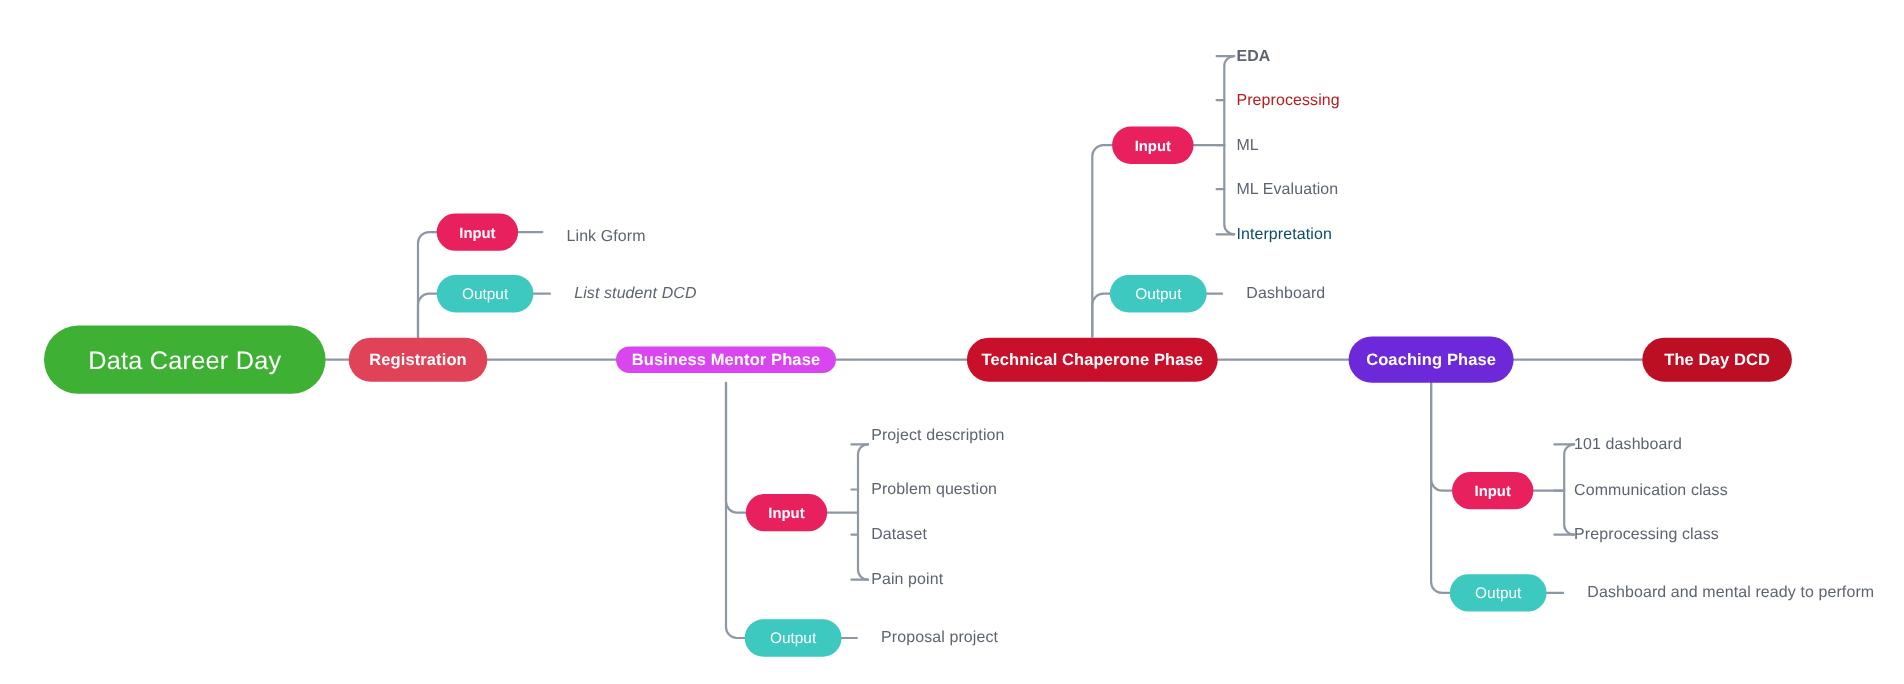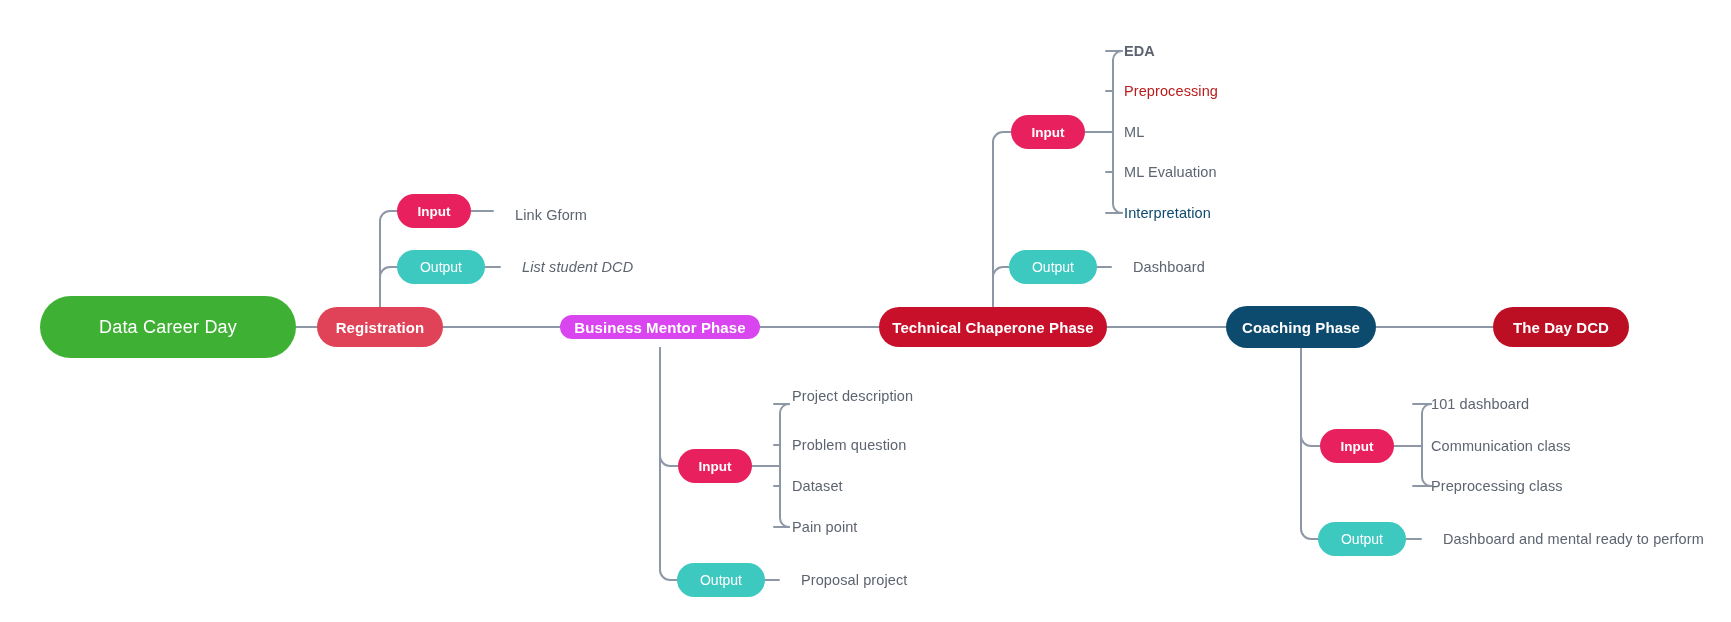--- a/index.html
+++ b/index.html
@@ -33,21 +33,21 @@
     display: flex;
     align-items: center;
     justify-content: center;
     color: #ffffff;
     white-space: nowrap;
     transform: translate(-50%, -50%);
     border-radius: 999px;
     text-align: center;
   }
   .node-root {
-    font-size: 18px;
+    font-size: 23px;
     font-weight: 400;
     letter-spacing: 0.2px;
     padding: 0 26px;
   }
   .node-phase {
     font-size: 15px;
     font-weight: bold;
     letter-spacing: 0.1px;
     padding: 0 20px;
   }
@@ -114,21 +114,21 @@
     </svg>
 
   <div class="node node-root" style="left: 168px; top: 327px; width: 256px; height: 62px; background: rgb(62, 177, 52);">Data Career Day</div>
 
   <div class="node node-phase" style="left: 380px; top: 327px; width: 126px; height: 40px; background: rgb(224, 66, 87);">Registration</div>
 
   <div class="node node-phase" style="left: 660px; top: 327px; width: 200px; height: 24px; background: #d946ef;">Business Mentor Phase</div>
 
   <div class="node node-phase" style="left: 993px; top: 327px; width: 228px; height: 40px; background: rgb(200, 16, 43);">Technical Chaperone Phase</div>
 
-  <div class="node node-phase" style="left: 1301px; top: 327px; width: 150px; height: 42px; background: #0c4a6e;">Coaching Phase</div>
+  <div class="node node-phase" style="left: 1301px; top: 327px; width: 150px; height: 42px; background: #6d28d9;">Coaching Phase</div>
 
   <div class="node node-phase" style="left: 1561px; top: 327px; width: 136px; height: 40px; background: rgb(189, 15, 36);">The Day DCD</div>
 
   <div class="node node-io" style="left: 434px; top: 211px; width: 74px; height: 34px; background: rgb(232, 33, 94);">Input</div>
   <div class="node node-io out" style="left: 441px; top: 267px; width: 88px; height: 34px; background: rgb(61, 200, 192);">Output</div>
 
   <div class="node node-io" style="left: 715px; top: 466px; width: 74px; height: 34px; background: rgb(232, 33, 94);">Input</div>
   <div class="node node-io out" style="left: 721px; top: 580px; width: 88px; height: 34px; background: rgb(61, 200, 192);">Output</div>
 
   <div class="node node-io" style="left: 1048px; top: 132px; width: 74px; height: 34px; background: rgb(232, 33, 94);">Input</div>

